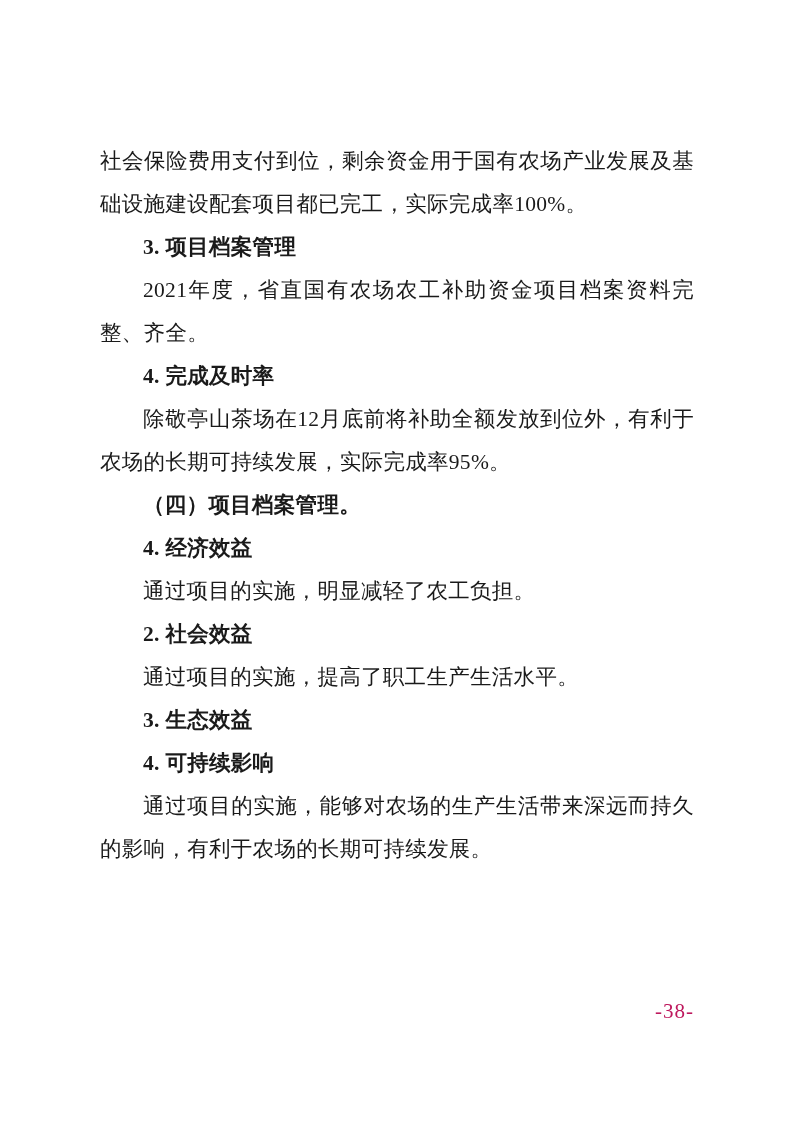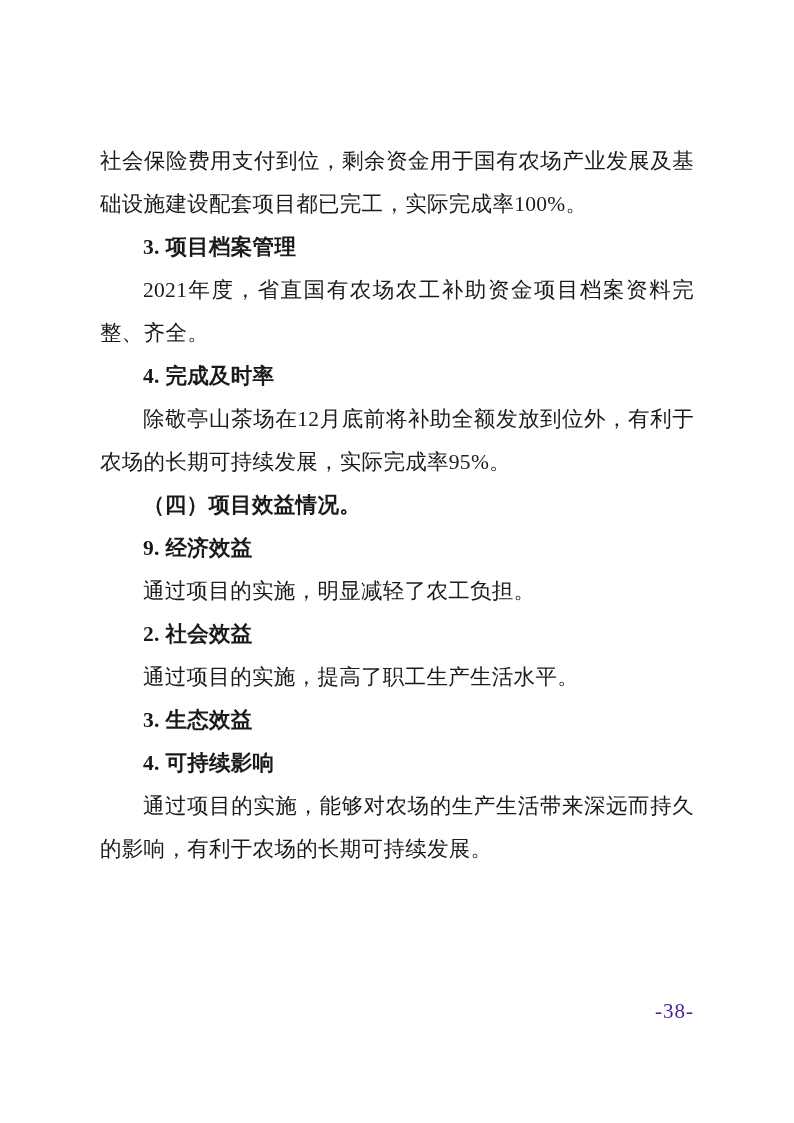--- a/index.html
+++ b/index.html
@@ -49,36 +49,36 @@
   }
   .first-line {
     text-indent: 0;
   }
   .page-number {
     position: absolute;
     right: 100px;
     bottom: 95px;
     font-size: 21px;
     font-family: "Liberation Serif", "DejaVu Serif", serif;
-    color: #4c1d95;
+    color: #be185d;
     letter-spacing: 1px;
   }
 </style>
 </head>
 <body>
 
 <div class="page">
   <div class="doc-body">
     <p class="para first-line">社会保险费用支付到位，剩余资金用于国有农场产业发展及基础设施建设配套项目都已完工，实际完成率100%。</p>
     <p class="heading">3. 项目档案管理</p>
     <p class="para">2021年度，省直国有农场农工补助资金项目档案资料完整、齐全。</p>
     <p class="heading">4. 完成及时率</p>
     <p class="para">除敬亭山茶场在12月底前将补助全额发放到位外，有利于农场的长期可持续发展，实际完成率95%。</p>
-    <p class="heading-section">（四）项目效益情况。</p>
-    <p class="heading">9. 经济效益</p>
+    <p class="heading-section">（四）项目档案管理。</p>
+    <p class="heading">4. 经济效益</p>
     <p class="para">通过项目的实施，明显减轻了农工负担。</p>
     <p class="heading">2. 社会效益</p>
     <p class="para">通过项目的实施，提高了职工生产生活水平。</p>
     <p class="heading">3. 生态效益</p>
     <p class="heading">4. 可持续影响</p>
     <p class="para">通过项目的实施，能够对农场的生产生活带来深远而持久的影响，有利于农场的长期可持续发展。</p>
   </div>
   <div class="page-number">-38-</div>
 </div>
 

